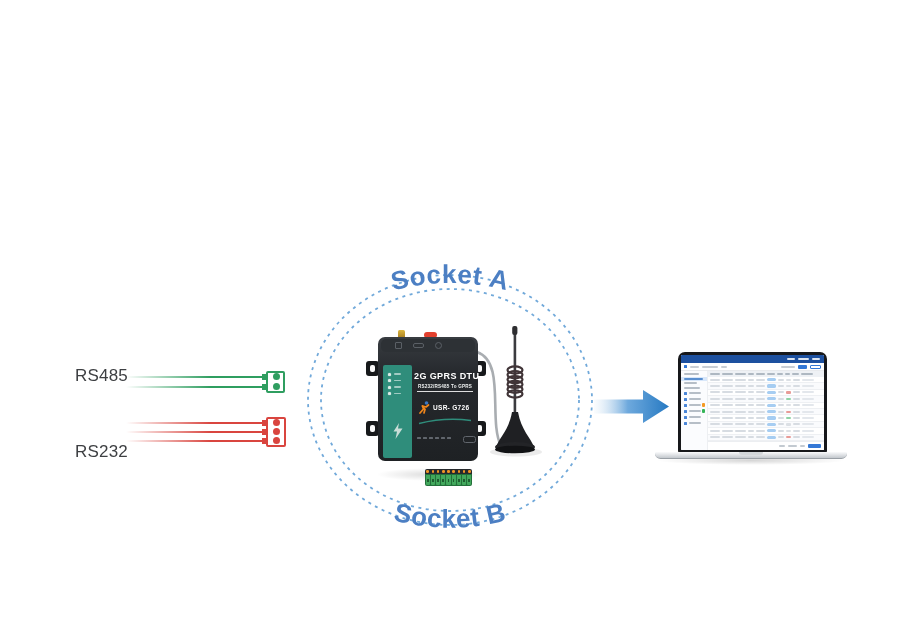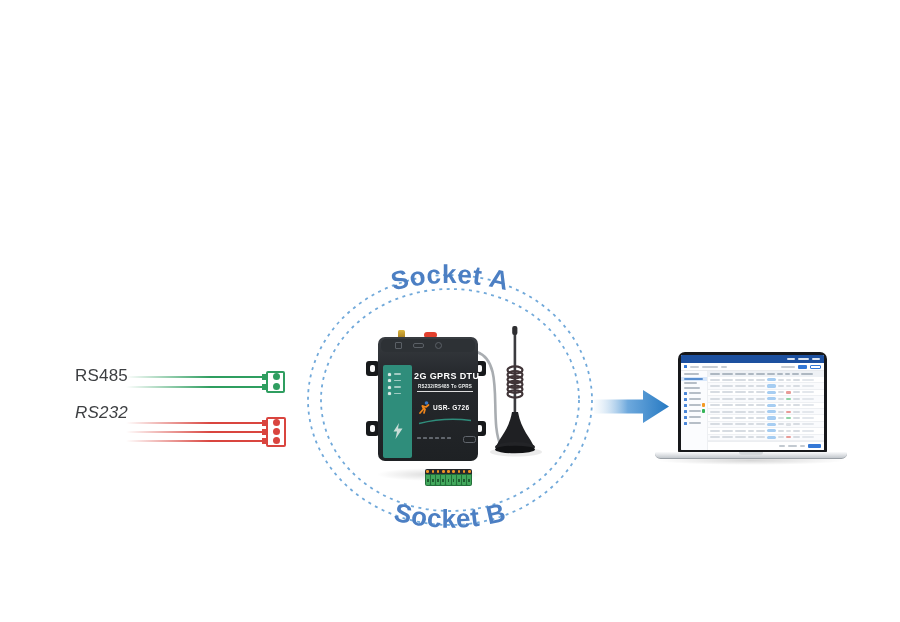--- a/index.html
+++ b/index.html
@@ -2,21 +2,21 @@
 <html style="--green: #2f9e60; --red: #d9453f; --ring: #71a9da; --label-blue: #4c7fc3; --panel: #2f8d7b; --accent: #3478d6; --header-blue: #1d509f;"><head>
 <meta charset="utf-8">
 <style>
   html,body{margin:0;padding:0;width:900px;height:622px;overflow:hidden;background:#fff;
     font-family:"Liberation Sans",sans-serif;}
   .stage{position:relative;width:900px;height:622px;background:#fff;}
 
   
   .io-label{position:absolute;font-size:17px;color:#3d3f42;letter-spacing:0.2px;}
   #rs485-label{left:75px;top:366px;}
-  #rs232-label{left:75px;top:403px;font-style:italic;}
+  #rs232-label{left:75px;top:442px;}
   .wires{position:absolute;left:126px;width:141px;}
   #rs485-wires{top:376px;height:12px;}
   #rs232-wires{top:422px;height:20px;}
   .wire{position:absolute;left:0;width:100%;height:2px;border-radius:1px;}
   .connector{position:absolute;background:#fff;border:2.5px solid;border-radius:2px;box-sizing:border-box;}
   #rs485-connector{left:266px;top:371px;width:19px;height:22px;border-color:var(--green);}
   #rs232-connector{left:266px;top:417px;width:20px;height:30px;border-color:var(--red);}
   .pin{position:absolute;left:4.5px;width:7px;height:7px;border-radius:50%;}
   .tab{position:absolute;left:-6.5px;width:6px;height:6px;}
 

